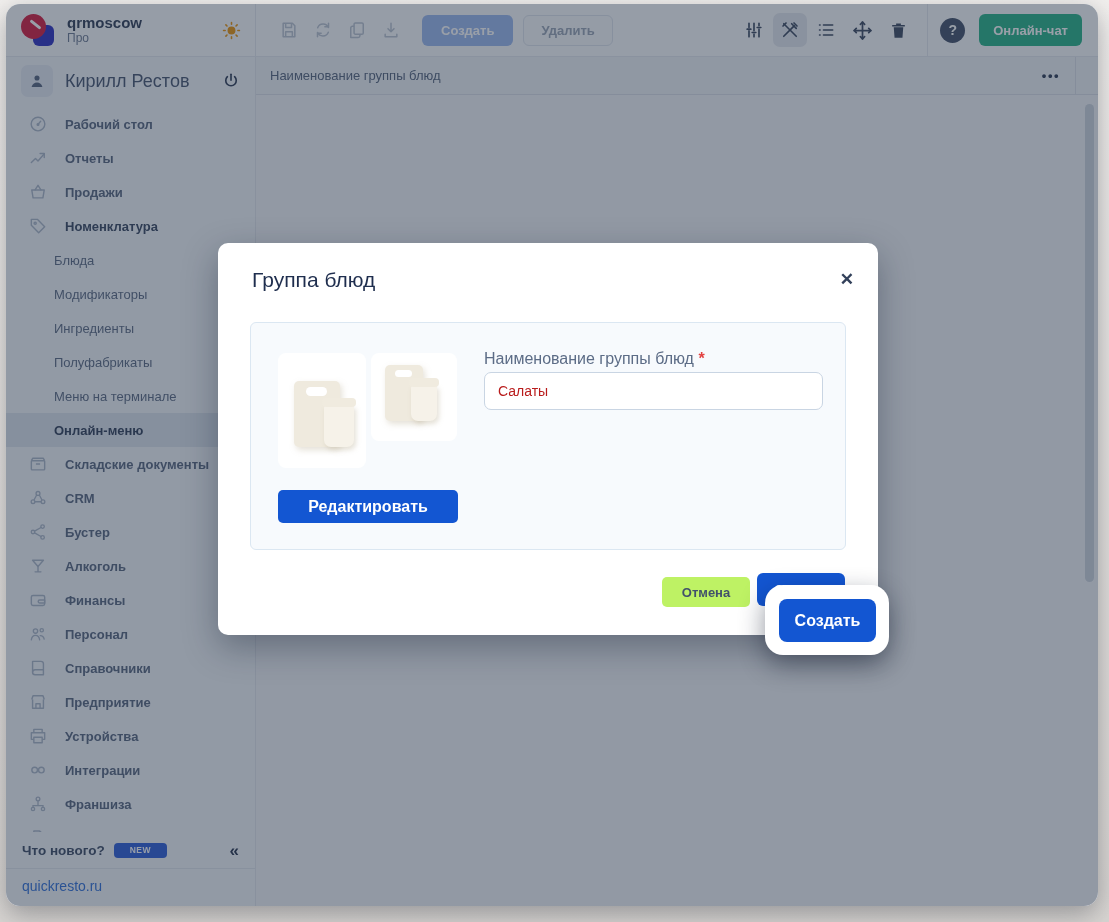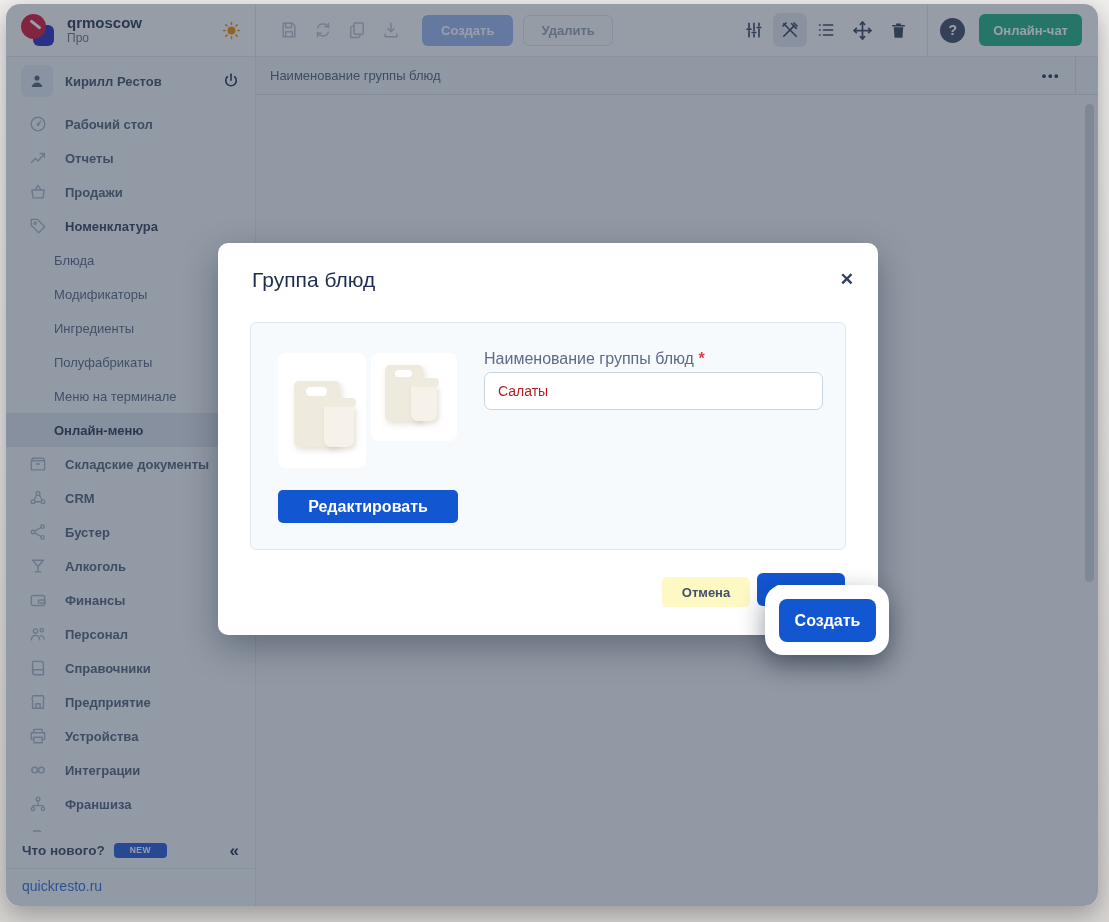--- a/index.html
+++ b/index.html
@@ -36,21 +36,21 @@
   .q-circle{width:25px;height:25px;border-radius:50%;background:#414f68;color:#fff;display:flex;
             align-items:center;justify-content:center;font-size:14px;font-weight:700;margin-right:14px;}
   .btn-chat{background:#25b287;color:#fff;height:32px;padding:0 14px;}
 
   
   .sidebar{position:absolute;left:0;top:52px;bottom:0;width:250px;background:#f2f5fa;
            border-right:1px solid #e0e5ed;box-sizing:border-box;display:flex;flex-direction:column;z-index:1;}
   .user-row{display:flex;align-items:center;gap:12px;padding:9px 15px 6px 15px;}
   .avatar{width:32px;height:32px;border-radius:7px;background:#e2e8f1;color:#54627e;
           display:flex;align-items:center;justify-content:center;}
-  .user-name{font-size:13px;font-weight:700;color:#45536e;}
+  .user-name{font-size:18px;font-weight:400;color:#45536e;}
   .power-btn{margin-left:auto;color:#2c3a54;display:flex;}
   .menu{flex:1;padding-top:4px;overflow:hidden;}
   .mi{height:34px;display:flex;align-items:center;gap:17px;padding:0 10px 0 22px;
       font-size:13px;color:#55647e;font-weight:600;box-sizing:border-box;}
   .mi .ic{width:20px;display:flex;color:#a9b5c7;flex:0 0 auto;}
   .mi.sub{padding-left:48px;font-weight:500;color:#5a6982;}
   .mi.parent-active{color:#36455f;font-weight:700;}
   .mi.sel{background:#dce2ec;color:#2e3d57;font-weight:700;}
   .sb-footer{border-top:0;}
   .whats-new{display:flex;align-items:center;gap:9px;padding:10px 16px 9px 16px;
@@ -90,21 +90,21 @@
   .t1-cup{left:46px;top:52px;width:30px;height:42px;}
   .t2-bag{left:14px;top:12px;width:38px;height:56px;}
   .t2-cup{left:40px;top:32px;width:26px;height:36px;}
   .fld-label{position:absolute;left:233px;top:27px;font-size:16px;color:#5c6c86;}
   .req{color:#e24040;font-weight:700;}
   .fld-input{position:absolute;left:233px;top:49px;width:339px;height:38px;border:1px solid #c9d5e3;
              border-radius:7px;padding:0 13px;font-size:14px;color:#b91c1c;background:#fff;box-sizing:border-box;
              font-family:"Liberation Sans",sans-serif;outline:none;}
   .btn-edit{position:absolute;left:27px;top:167px;width:180px;height:33px;background:#1356d2;color:#fff;
             border-radius:5px;font-size:16px;}
-  .btn-cancel{position:absolute;left:444px;top:334px;width:88px;height:30px;background:#fef9c3;color:#42516b;border-radius:5px;}
+  .btn-cancel{position:absolute;left:444px;top:334px;width:88px;height:30px;background:#bef264;color:#42516b;border-radius:5px;}
   .btn-submit{position:absolute;left:539px;top:330px;width:88px;height:33px;background:#1356d2;color:#fff;border-radius:6px;}
 
   .halo{position:absolute;left:759px;top:581px;width:124px;height:70px;background:#fff;border-radius:18px;
         z-index:70;box-shadow:0 10px 26px rgba(10,20,40,.45);}
   .halo-btn{position:absolute;left:14px;top:14px;width:97px;height:43px;background:#1356d2;color:#fff;
             border-radius:8px;font-size:16px;}
 
   svg{display:block;}
 </style>
 </head>

